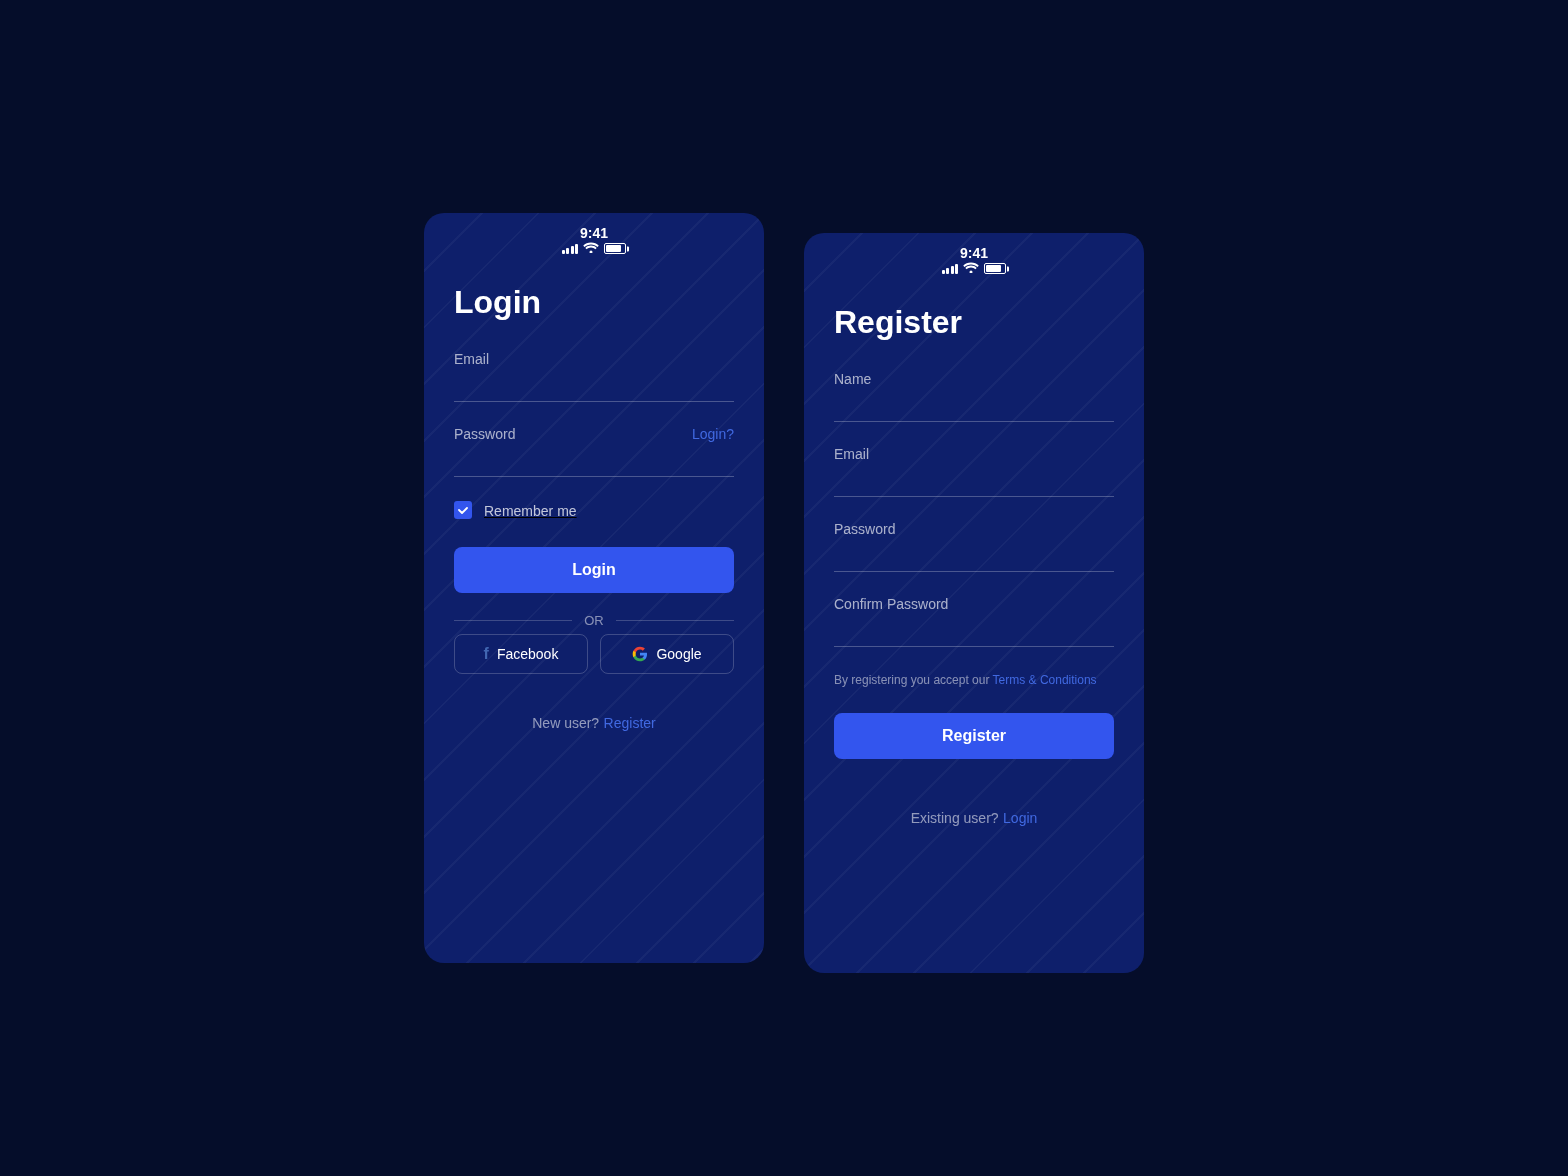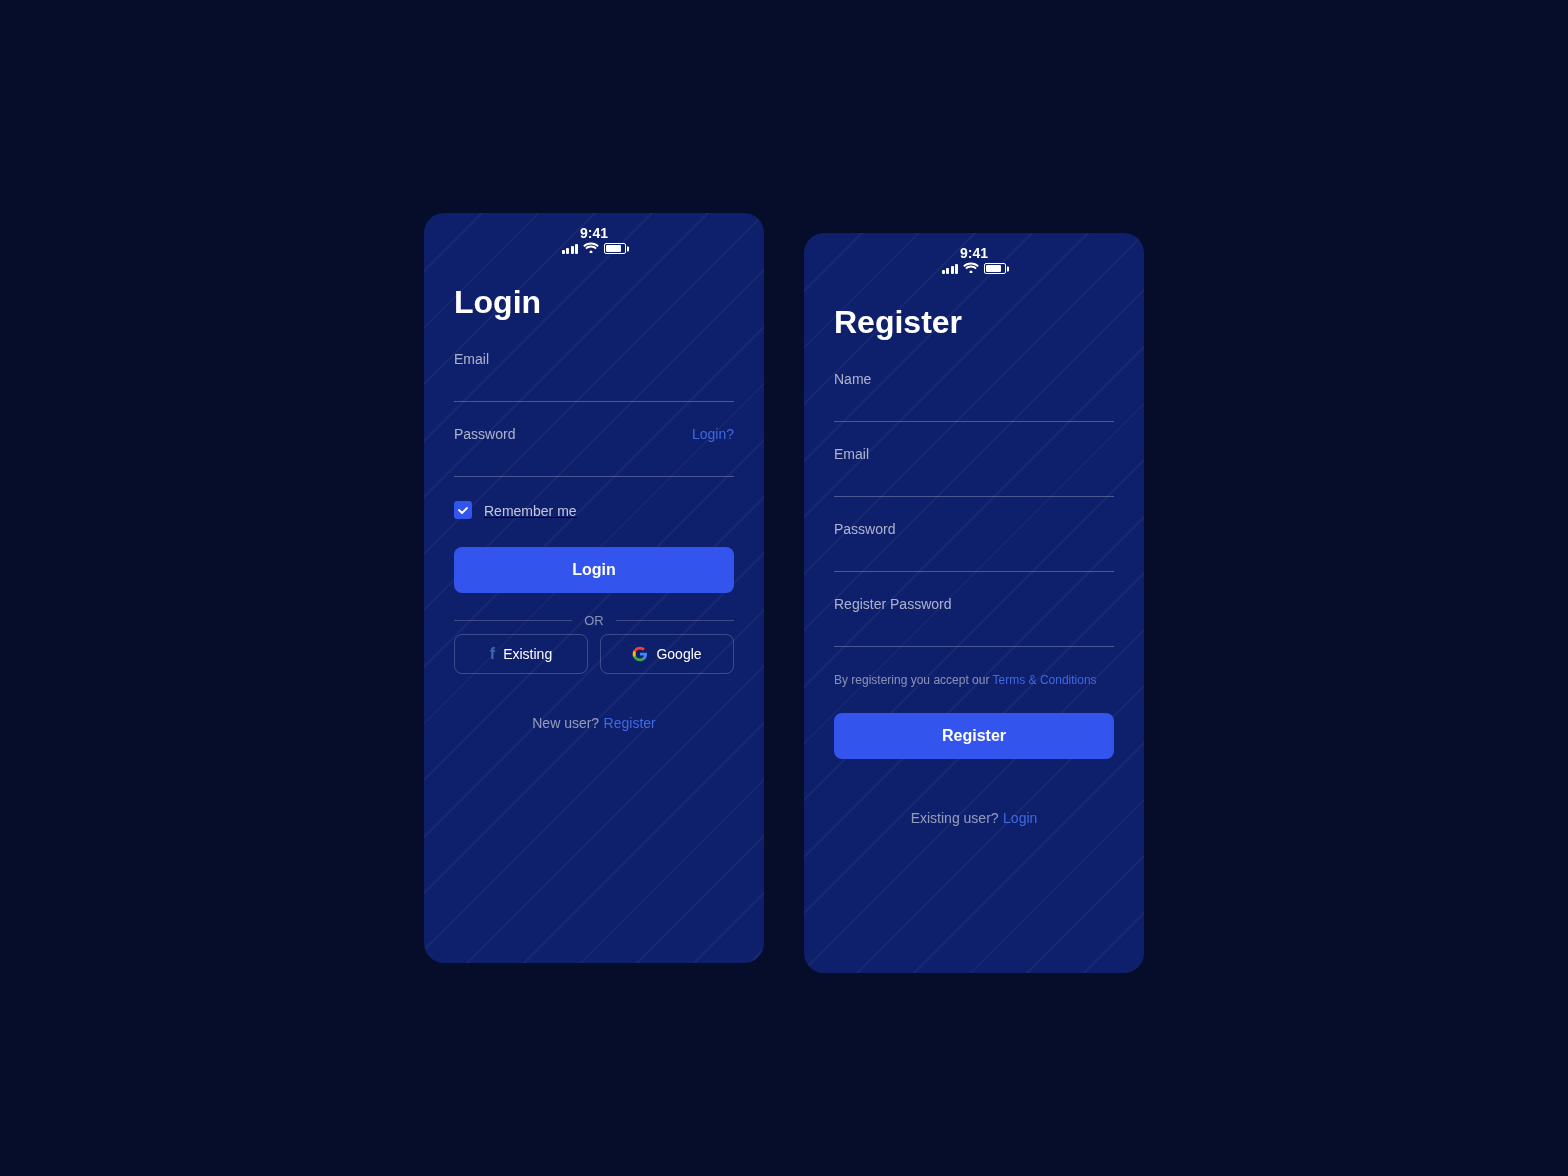--- a/index.html
+++ b/index.html
@@ -359,21 +359,21 @@
     <div class="or-divider">
       <div class="or-line"></div>
       <span class="or-text">OR</span>
       <div class="or-line"></div>
     </div>
 
     
     <div class="social-row">
       <button class="btn-social">
         <span class="fb-icon">f</span>
-        <span>Existing</span>
+        <span>Facebook</span>
       </button>
       <button class="btn-social">
         <svg width="16" height="16" viewBox="0 0 24 24">
           <path d="M22.56 12.25c0-.78-.07-1.53-.2-2.25H12v4.26h5.92c-.26 1.37-1.04 2.53-2.21 3.31v2.77h3.57c2.08-1.92 3.28-4.74 3.28-8.09z" fill="#4285F4"></path>
           <path d="M12 23c2.97 0 5.46-.98 7.28-2.66l-3.57-2.77c-.98.66-2.23 1.06-3.71 1.06-2.86 0-5.29-1.93-6.16-4.53H2.18v2.84C3.99 20.53 7.7 23 12 23z" fill="#34A853"></path>
           <path d="M5.84 14.09c-.22-.66-.35-1.36-.35-2.09s.13-1.43.35-2.09V7.07H2.18C1.43 8.55 1 10.22 1 12s.43 3.45 1.18 4.93l2.85-2.22.81-.62z" fill="#FBBC05"></path>
           <path d="M12 5.38c1.62 0 3.06.56 4.21 1.64l3.15-3.15C17.45 2.09 14.97 1 12 1 7.7 1 3.99 3.47 2.18 7.07l3.66 2.84c.87-2.6 3.3-4.53 6.16-4.53z" fill="#EA4335"></path>
         </svg>
         <span>Google</span>
       </button>
@@ -435,21 +435,21 @@
     <div class="form-group">
       <div class="form-label-row">
         <label class="form-label">Password</label>
       </div>
       <input type="password" class="form-input" style="">
     </div>
 
     
     <div class="form-group">
       <div class="form-label-row">
-        <label class="form-label">Register Password</label>
+        <label class="form-label">Confirm Password</label>
       </div>
       <input type="password" class="form-input" style="">
     </div>
 
     
     <p class="terms-text">
       <span>By registering you accept our</span>
       <a class="terms-link">Terms &amp; Conditions</a>
     </p>
 

